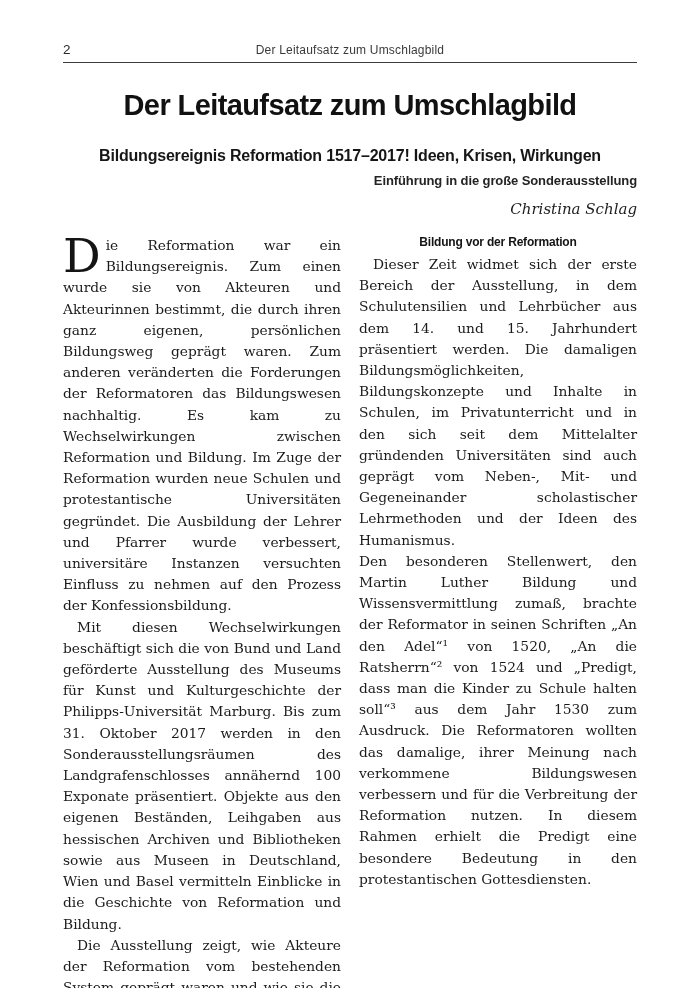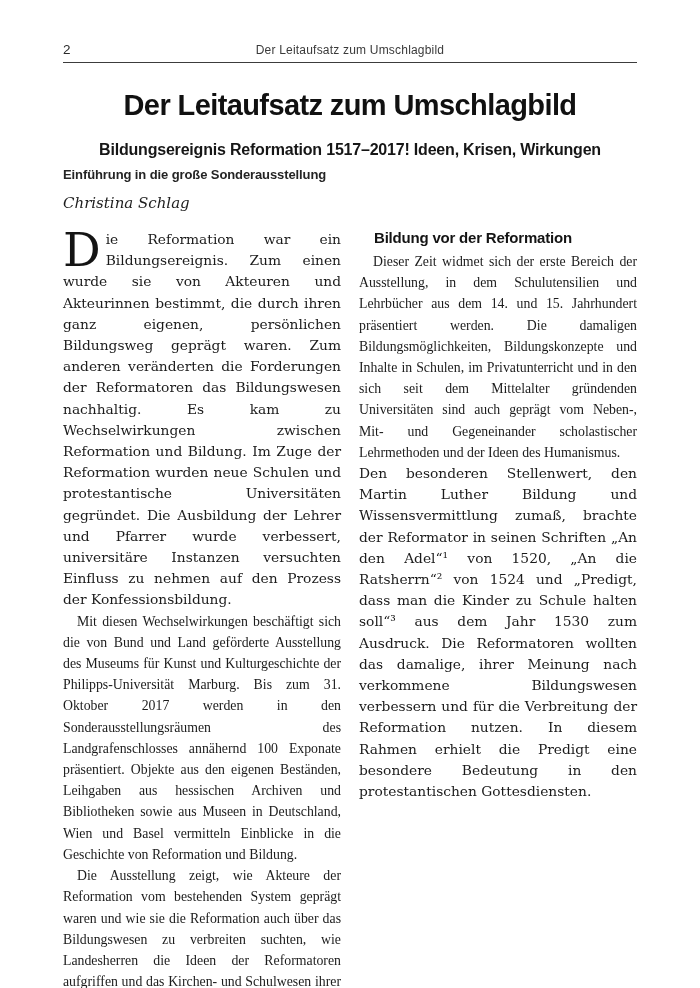--- a/index.html
+++ b/index.html
@@ -30,75 +30,76 @@
   .title{
     margin-top:26px;
     text-align:center;
     font-family:"Liberation Sans",sans-serif;
     font-weight:700;
     font-size:29px;
     letter-spacing:-0.6px;
     color:#111;
   }
   .subtitle{
-    margin-top:19px;
+    margin-top:25px;
     text-align:center;
     font-family:"Liberation Sans",sans-serif;
     font-weight:700;
     font-size:16px;
     letter-spacing:-0.2px;
     color:#161616;
   }
   .subsubtitle{
     margin-top:8px;
-    text-align:left;
+    text-align:right;
     font-family:"Liberation Sans",sans-serif;
     font-weight:700;
     font-size:13px;
     letter-spacing:-0.1px;
     color:#242424;
   }
   .author{
     margin-top:12px;
-    text-align:left;
+    text-align:right;
     font-style:italic;
     font-size:15px;
     color:#1d1d1d;
   }
   
   .columns{
     display:flex;
     gap:18px;
     margin-top:17px;
   }
   .col{flex:1;min-width:0;}
   .col p{
     margin:0;
     font-size:13.8px;
     line-height:21.2px;
     text-align:justify;
     hyphens:auto;-webkit-hyphens:auto;
     color:#1b1b1b;
   }
-  .col p.indent{text-indent:14px;font-family:Liberation Serif, serif;}
+  .col p.indent{text-indent:14px;}
   .dropcap{
     float:left;
     font-size:47px;
     line-height:38px;
     padding:2px 5px 0 0;
     font-family:"DejaVu Serif",serif;
     color:#141414;
   }
   .sec-heading{
     font-family:"Liberation Sans",sans-serif;
     font-weight:700;
-    font-size:15px;
+    font-size:12px;
     letter-spacing:-0.2px;
     color:#141414;
-    margin:0 0 5px 15px;
+    margin:0 0 5px 0;
+    text-align:center;
   }
   .sec + .sec .sec-heading{margin-top:25px;}
 </style>
 </head>
 <body>
 
 <div class="page">
   <div class="inner">
 
     <div class="runhead">

